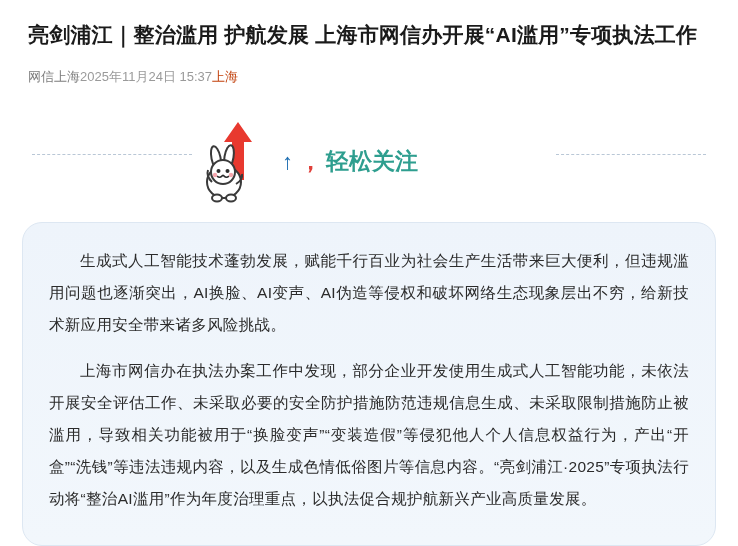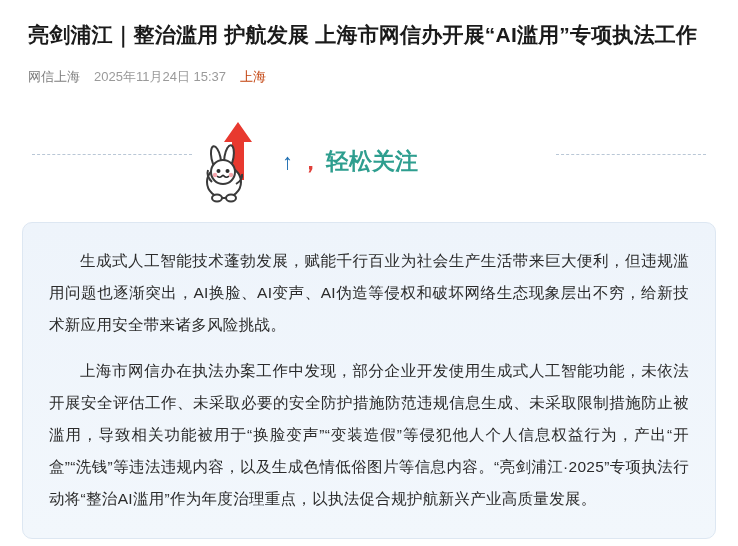--- a/index.html
+++ b/index.html
@@ -29,21 +29,20 @@
     letter-spacing: 0.2px;
     padding: 18px 28px 0 28px;
     margin: 0;
   }
   .meta-row {
     display: flex;
     align-items: center;
     padding: 16px 18px 0 28px;
     font-size: 13px;
     color: #8b8b8b;
-    gap: 14px;
   }
   .meta-source {
     color: #7d7d7d;
   }
   .meta-date {
     color: #9a9a9a;
   }
   .meta-loc {
     color: #c2410c;
   }
@@ -101,22 +100,22 @@
     color: #e0403a;
     font-weight: bold;
   }
   .txt-green {
     color: #2e9e8f;
   }
   .content-box {
     margin: 12px 22px 16px 22px;
     background: linear-gradient(180deg,#eef4fb 0%, #f2f7fc 100%);
     border: 1px solid #dde7f2;
-    border-radius: 10px;
-    padding: 22px 26px 17px 26px;
+    border-radius: 20px;
+    padding: 22px 26px 24px 26px;
     box-sizing: border-box;
   }
   .para {
     font-size: 15.5px;
     line-height: 32px;
     color: #2b2b2b;
     text-align: justify;
     text-indent: 2em;
     margin: 0 0 6px 0;
     letter-spacing: 0.3px;

